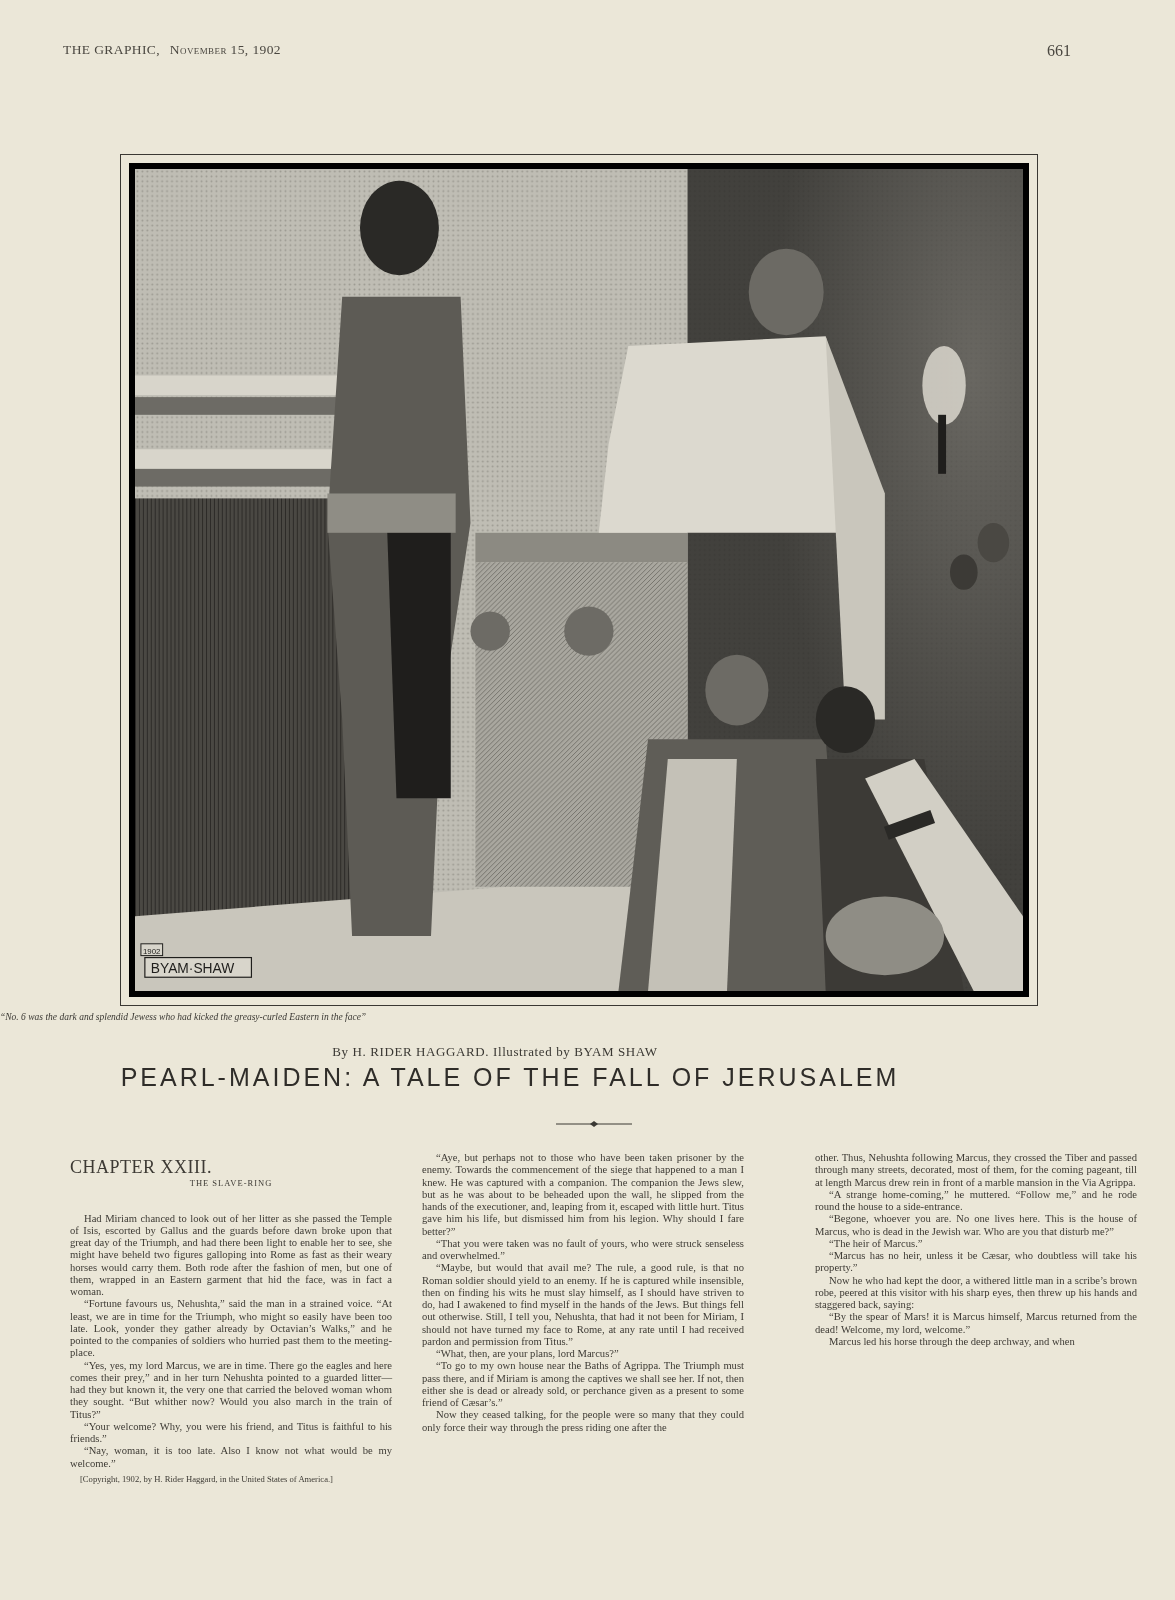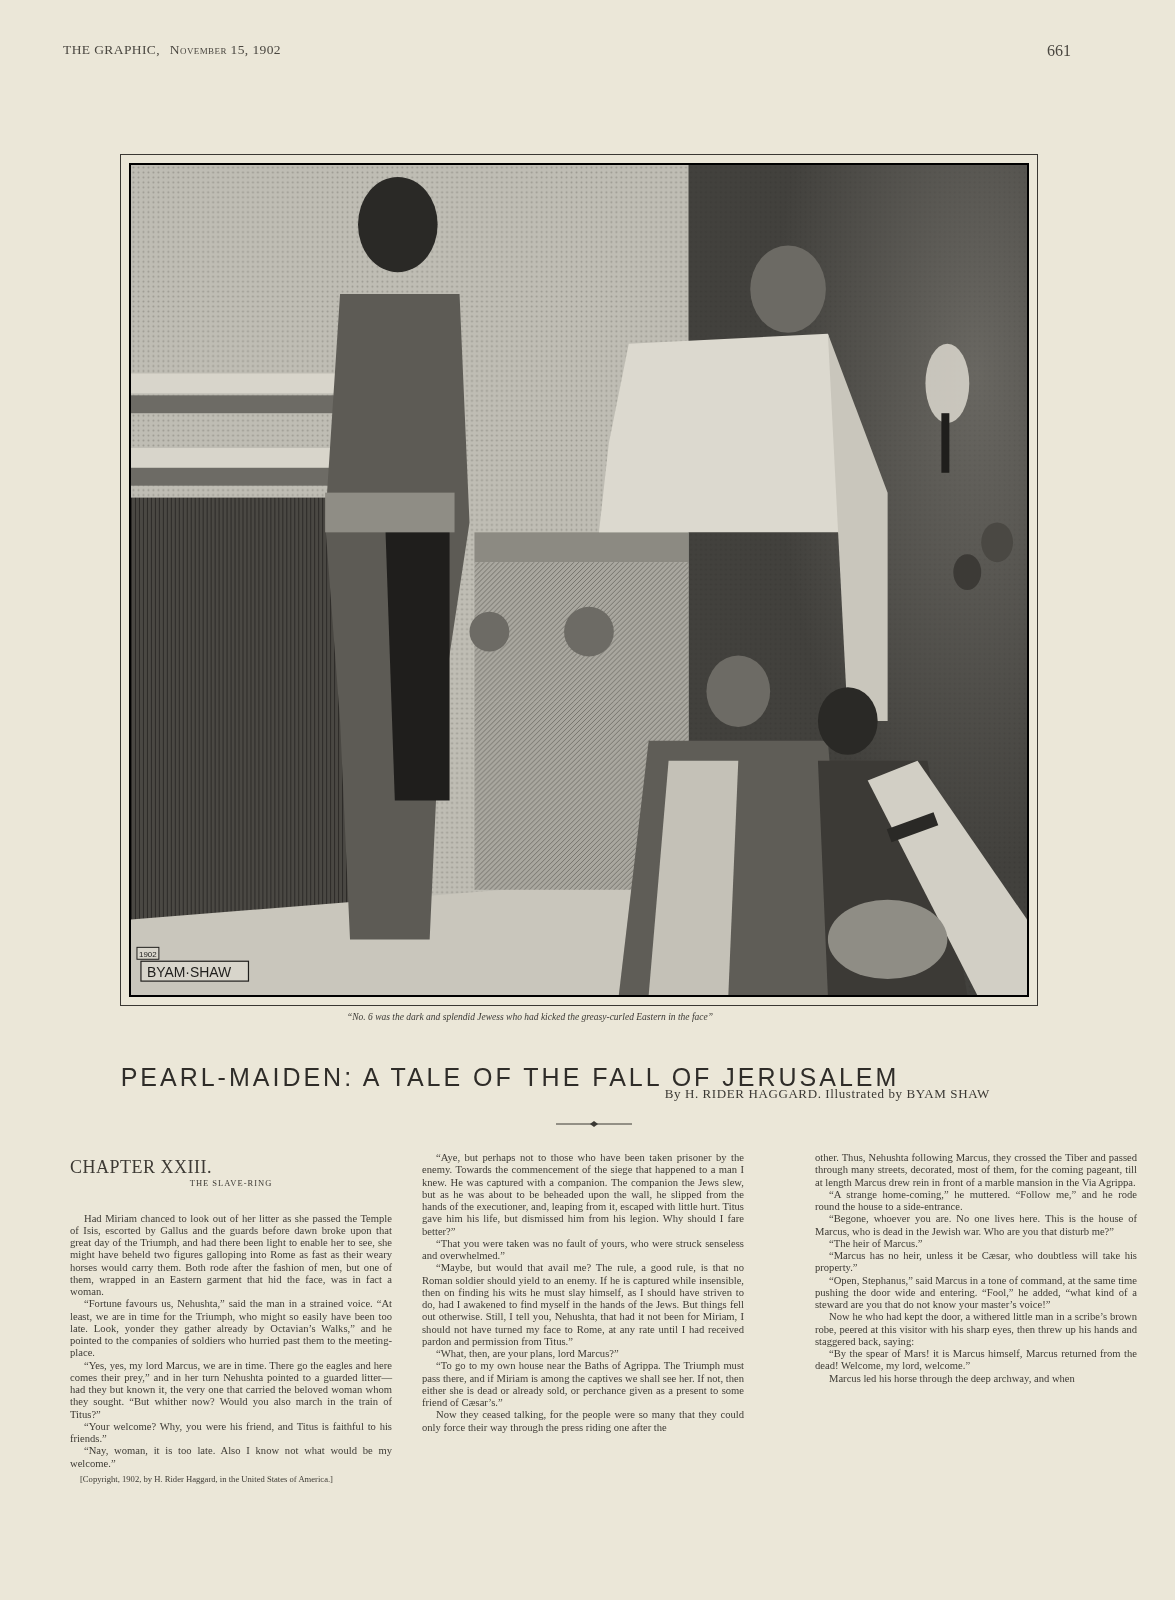--- a/index.html
+++ b/index.html
@@ -17,35 +17,35 @@
   .header-right {
     position:absolute; right:104px; top:42px;
     font-size:16px; color:#4a4740;
   }
   .frame {
     position:absolute; left:120px; top:154px; width:918px; height:852px;
     border:1.5px solid #3a3833; box-sizing:border-box; background:#ebe7d8;
   }
   .art {
     position:absolute; left:8px; top:8px; right:8px; bottom:8px;
-    border:2px solid #000000; overflow:hidden;
+    border:6px solid #000000; overflow:hidden;
     background:#b4b2aa;
   }
   .art svg { width:100%; height:100%; display:block; }
   .caption {
-    position:absolute; left:0; width:1060px; top:1012px; text-align:center;
+    position:absolute; left:0; width:1060px; top:1012px; 
     font-size:9.5px; font-style:italic; color:#3a3833;
   }
   .title {
     position:absolute; left:0; width:1020px; top:1046px; text-align:center;
     font-family:"Liberation Sans","DejaVu Sans",sans-serif;
     font-size:25px; letter-spacing:3px; color:#2f2d29; font-weight:normal;
   }
   .byline {
-    position:absolute; left:0; width:990px; top:1086px; text-align:right;
+    position:absolute; left:0; width:990px; top:1044px; text-align:center;
     font-size:13px; color:#3a3833; letter-spacing:0.6px;
   }
   .ornament {
     position:absolute; left:556px; top:1120px; width:76px; height:8px;
   }
   .col {
     position:absolute; top:1152px; width:322px;
     font-size:10.6px; line-height:12.25px; text-align:justify; color:#3d3a34;
   }
   .col p { margin:0; text-indent:14px; }
@@ -166,17 +166,16 @@
   <p>“To go to my own house near the Baths of Agrippa. The Triumph must pass there, and if Miriam is among the captives we shall see her. If not, then either she is dead or already sold, or perchance given as a present to some friend of Cæsar’s.”</p>
   <p>Now they ceased talking, for the people were so many that they could only force their way through the press riding one after the</p>
 </div>
 
 <div class="col col3">
   <p class="noindent">other. Thus, Nehushta following Marcus, they crossed the Tiber and passed through many streets, decorated, most of them, for the coming pageant, till at length Marcus drew rein in front of a marble mansion in the Via Agrippa.</p>
   <p>“A strange home-coming,” he muttered. “Follow me,” and he rode round the house to a side-entrance.</p>
   <p>“Begone, whoever you are. No one lives here. This is the house of Marcus, who is dead in the Jewish war. Who are you that disturb me?”</p>
   <p>“The heir of Marcus.”</p>
   <p>“Marcus has no heir, unless it be Cæsar, who doubtless will take his property.”</p>
-  <p>“Open, Stephanus,” said Marcus in a tone of command, at the same time pushing the door wide and entering. “Fool,” he added, “what kind of a steward are you that do not know your master’s voice!”</p>
   <p>Now he who had kept the door, a withered little man in a scribe’s brown robe, peered at this visitor with his sharp eyes, then threw up his hands and staggered back, saying:</p>
   <p>“By the spear of Mars! it is Marcus himself, Marcus returned from the dead! Welcome, my lord, welcome.”</p>
   <p>Marcus led his horse through the deep archway, and when</p>
 </div>
 
 </body></html>

